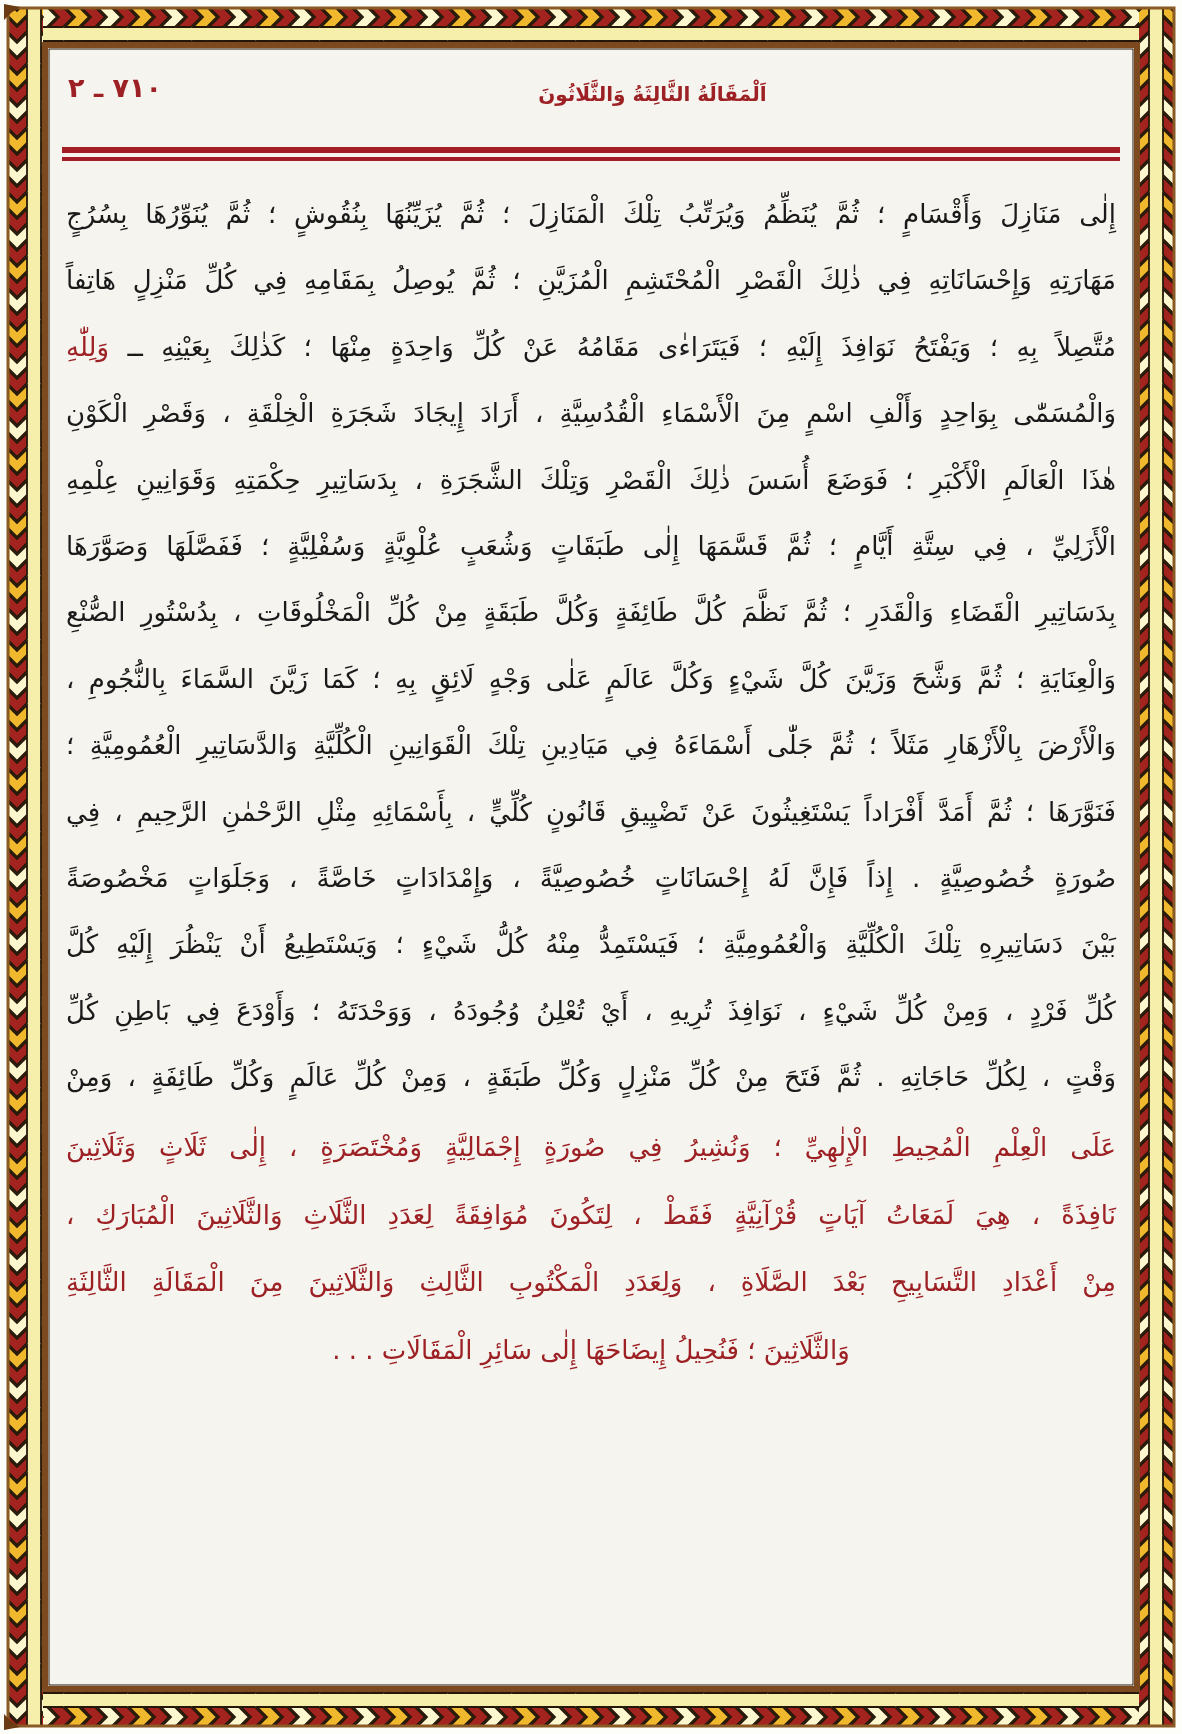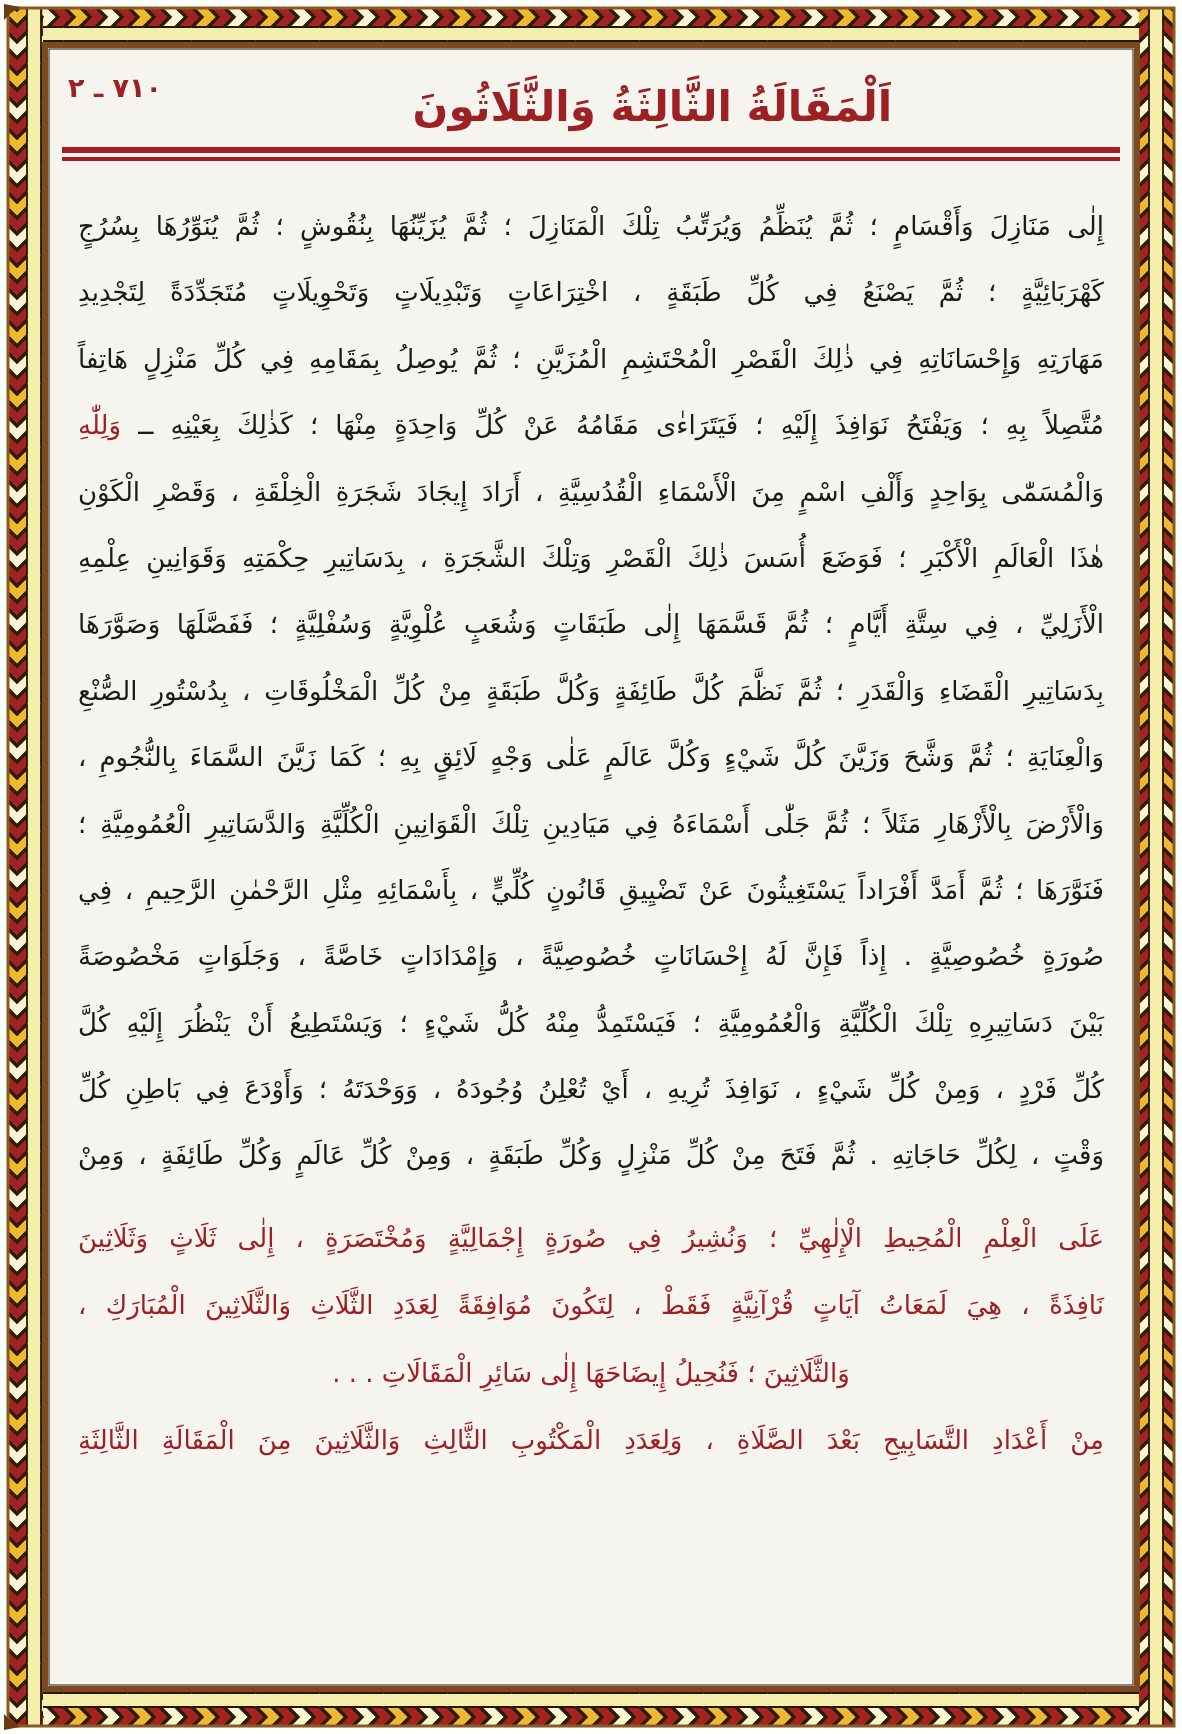--- a/index.html
+++ b/index.html
@@ -8,35 +8,35 @@
     background:#fdfdfa;
     font-family:"DejaVu Sans",sans-serif;
   }
   .frame-svg{position:absolute;left:0;top:0;z-index:0;}
   .content{
     position:absolute;left:62px;right:62px;top:0;bottom:0;z-index:2;
     direction:rtl;
   }
   .page-title{
     position:absolute;top:82px;left:55.8%;transform:translateX(-50%);
-    font-size:42px;font-weight:bold;color:var(--red);white-space:nowrap;
+    font-size:20px;font-weight:bold;color:var(--red);white-space:nowrap;
   }
   .page-number{
     position:absolute;top:72px;left:6px;
     font-size:27px;font-weight:bold;color:var(--red);white-space:nowrap;
     direction:rtl;
   }
   .header-rule{position:absolute;top:147px;left:0;right:0;}
   .header-rule .bar1{height:6px;background:var(--rule);}
   .header-rule .bar2{height:4px;background:var(--rule);margin-top:4px;}
   .body-text{
     position:absolute;top:177px;left:0;right:0;
     font-size:26px;color:var(--ink);
   }
-  .para{margin:16px;}
+  .para{margin:4px;}
   .para.p2{margin-top:4px;}
   .tline{
     text-align:justify;text-align-last:justify;
     line-height:66.4px;height:66.4px;white-space:nowrap;
   }
   .para.p2 .tline{line-height:67.5px;height:67.5px;}
   .tline.start{text-align-last:right;}
   .tline.center{text-align-last:center;}
   .tline.indent{padding-right:48px;}
   .seg{color:var(--ink);}
@@ -88,35 +88,34 @@
 <div class="content">
   <div class="page-title">اَلْمَقَالَةُ الثَّالِثَةُ وَالثَّلَاثُونَ</div>
   <div class="page-number">٧١٠ ـ ٢</div>
   <div class="header-rule">
     <div class="bar1"></div>
     <div class="bar2"></div>
   </div>
   <div class="body-text">
       <div class="para p1">
         <div class="tline"><span class="seg">إِلٰى مَنَازِلَ وَأَقْسَامٍ ؛ ثُمَّ يُنَظِّمُ وَيُرَتِّبُ تِلْكَ الْمَنَازِلَ ؛ ثُمَّ يُزَيِّنُهَا بِنُقُوشٍ ؛ ثُمَّ يُنَوِّرُهَا بِسُرُجٍ</span></div>
-        <div class="tline"><span class="seg">كَهْرَبَائِيَّةٍ ؛ ثُمَّ يَصْنَعُ فِي كُلِّ طَبَقَةٍ ، اخْتِرَاعَاتٍ وَتَبْدِيلَاتٍ وَتَحْوِيلَاتٍ مُتَجَدِّدَةً لِتَجْدِيدِ</span></div>
         <div class="tline"><span class="seg">مَهَارَتِهِ وَإِحْسَانَاتِهِ فِي ذٰلِكَ الْقَصْرِ الْمُحْتَشِمِ الْمُزَيَّنِ ؛ ثُمَّ يُوصِلُ بِمَقَامِهِ فِي كُلِّ مَنْزِلٍ هَاتِفاً</span></div>
         <div class="tline"><span class="seg">مُتَّصِلاً بِهِ ؛ وَيَفْتَحُ نَوَافِذَ إِلَيْهِ ؛ فَيَتَرَاءٰى مَقَامُهُ عَنْ كُلِّ وَاحِدَةٍ مِنْهَا ؛ كَذٰلِكَ بِعَيْنِهِ ــ </span><span class="seg red">وَلِلّٰهِ</span></div>
         <div class="tline"><span class="seg">وَالْمُسَمّٰى بِوَاحِدٍ وَأَلْفِ اسْمٍ مِنَ الْأَسْمَاءِ الْقُدُسِيَّةِ ، أَرَادَ إِيجَادَ شَجَرَةِ الْخِلْقَةِ ، وَقَصْرِ الْكَوْنِ</span></div>
         <div class="tline"><span class="seg">هٰذَا الْعَالَمِ الْأَكْبَرِ ؛ فَوَضَعَ أُسَسَ ذٰلِكَ الْقَصْرِ وَتِلْكَ الشَّجَرَةِ ، بِدَسَاتِيرِ حِكْمَتِهِ وَقَوَانِينِ عِلْمِهِ</span></div>
         <div class="tline"><span class="seg">الْأَزَلِيِّ ، فِي سِتَّةِ أَيَّامٍ ؛ ثُمَّ قَسَّمَهَا إِلٰى طَبَقَاتٍ وَشُعَبٍ عُلْوِيَّةٍ وَسُفْلِيَّةٍ ؛ فَفَصَّلَهَا وَصَوَّرَهَا</span></div>
         <div class="tline"><span class="seg">بِدَسَاتِيرِ الْقَضَاءِ وَالْقَدَرِ ؛ ثُمَّ نَظَّمَ كُلَّ طَائِفَةٍ وَكُلَّ طَبَقَةٍ مِنْ كُلِّ الْمَخْلُوقَاتِ ، بِدُسْتُورِ الصُّنْعِ</span></div>
         <div class="tline"><span class="seg">وَالْعِنَايَةِ ؛ ثُمَّ وَشَّحَ وَزَيَّنَ كُلَّ شَيْءٍ وَكُلَّ عَالَمٍ عَلٰى وَجْهٍ لَائِقٍ بِهِ ؛ كَمَا زَيَّنَ السَّمَاءَ بِالنُّجُومِ ،</span></div>
         <div class="tline"><span class="seg">وَالْأَرْضَ بِالْأَزْهَارِ مَثَلاً ؛ ثُمَّ جَلّٰى أَسْمَاءَهُ فِي مَيَادِينِ تِلْكَ الْقَوَانِينِ الْكُلِّيَّةِ وَالدَّسَاتِيرِ الْعُمُومِيَّةِ ؛</span></div>
         <div class="tline"><span class="seg">فَنَوَّرَهَا ؛ ثُمَّ أَمَدَّ أَفْرَاداً يَسْتَغِيثُونَ عَنْ تَضْيِيقِ قَانُونٍ كُلِّيٍّ ، بِأَسْمَائِهِ مِثْلِ الرَّحْمٰنِ الرَّحِيمِ ، فِي</span></div>
         <div class="tline"><span class="seg">صُورَةٍ خُصُوصِيَّةٍ . إِذاً فَإِنَّ لَهُ إِحْسَانَاتٍ خُصُوصِيَّةً ، وَإِمْدَادَاتٍ خَاصَّةً ، وَجَلَوَاتٍ مَخْصُوصَةً</span></div>
         <div class="tline"><span class="seg">بَيْنَ دَسَاتِيرِهِ تِلْكَ الْكُلِّيَّةِ وَالْعُمُومِيَّةِ ؛ فَيَسْتَمِدُّ مِنْهُ كُلُّ شَيْءٍ ؛ وَيَسْتَطِيعُ أَنْ يَنْظُرَ إِلَيْهِ كُلَّ</span></div>
         <div class="tline"><span class="seg">كُلِّ فَرْدٍ ، وَمِنْ كُلِّ شَيْءٍ ، نَوَافِذَ تُرِيهِ ، أَيْ تُعْلِنُ وُجُودَهُ ، وَوَحْدَتَهُ ؛ وَأَوْدَعَ فِي بَاطِنِ كُلِّ</span></div>
         <div class="tline"><span class="seg">وَقْتٍ ، لِكُلِّ حَاجَاتِهِ . ثُمَّ فَتَحَ مِنْ كُلِّ مَنْزِلٍ وَكُلِّ طَبَقَةٍ ، وَمِنْ كُلِّ عَالَمٍ وَكُلِّ طَائِفَةٍ ، وَمِنْ</span></div>
       </div>
       <div class="para p2">
         <div class="tline"><span class="seg red">عَلَى الْعِلْمِ الْمُحِيطِ الْإِلٰهِيِّ ؛ وَنُشِيرُ فِي صُورَةٍ إِجْمَالِيَّةٍ وَمُخْتَصَرَةٍ ، إِلٰى ثَلَاثٍ وَثَلَاثِينَ</span></div>
         <div class="tline"><span class="seg red">نَافِذَةً ، هِيَ لَمَعَاتُ آيَاتٍ قُرْآنِيَّةٍ فَقَطْ ، لِتَكُونَ مُوَافِقَةً لِعَدَدِ الثَّلَاثِ وَالثَّلَاثِينَ الْمُبَارَكِ ،</span></div>
+        <div class="tline"><span class="seg red">مِنْ أَعْدَادِ التَّسَابِيحِ بَعْدَ الصَّلَاةِ ، وَلِعَدَدِ الْمَكْتُوبِ الثَّالِثِ وَالثَّلَاثِينَ مِنَ الْمَقَالَةِ الثَّالِثَةِ</span></div>
         <div class="tline center"><span class="seg red">وَالثَّلَاثِينَ ؛ فَنُحِيلُ إِيضَاحَهَا إِلٰى سَائِرِ الْمَقَالَاتِ . . .</span></div>
-        <div class="tline"><span class="seg red">مِنْ أَعْدَادِ التَّسَابِيحِ بَعْدَ الصَّلَاةِ ، وَلِعَدَدِ الْمَكْتُوبِ الثَّالِثِ وَالثَّلَاثِينَ مِنَ الْمَقَالَةِ الثَّالِثَةِ</span></div>
       </div>
     </div>
 </div>
 
 </body></html>

